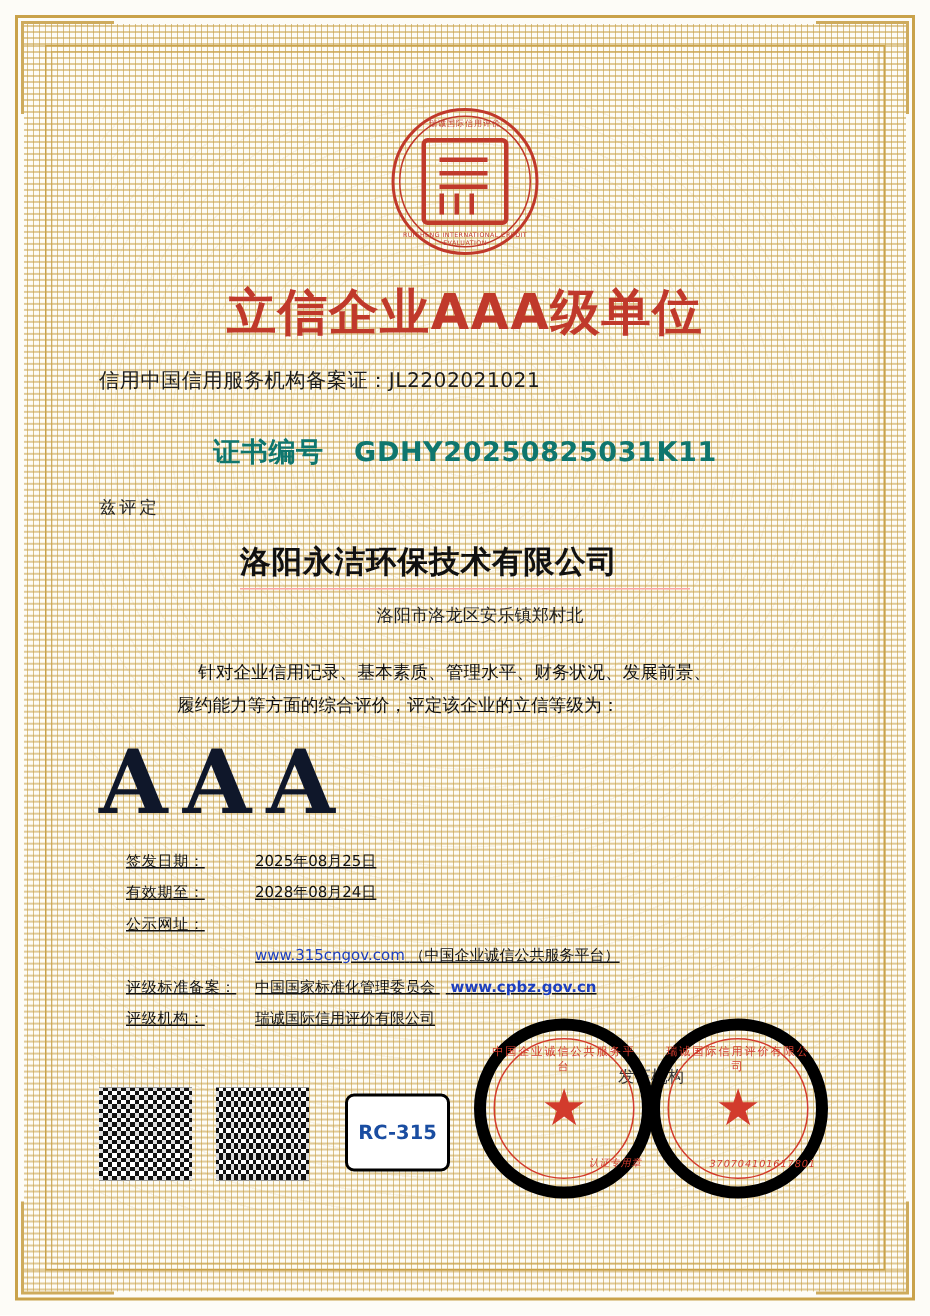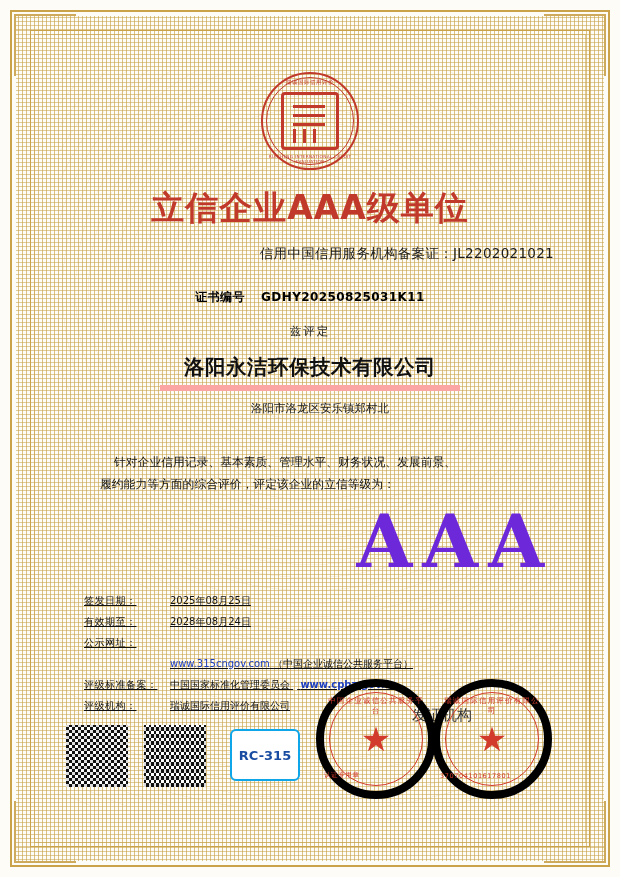--- a/index.html
+++ b/index.html
@@ -145,77 +145,76 @@
     margin-top: 16px;
     text-align: center;
     font-size: 33px;
     font-weight: bold;
     color: #c0392b;
     letter-spacing: 1px;
     font-family: "DejaVu Sans", sans-serif;
   }
   .subtitle {
     margin-top: 14px;
-    text-align: right;
+    text-align: left;
     font-size: 13.5px;
     color: #1b1b1b;
     letter-spacing: 0.3px;
-    margin-left: 48px;
   }
   .cert-no {
     margin-top: 26px;
     text-align: center;
-    font-size: 12px;
+    font-size: 18px;
     font-weight: bold;
-    color: #000000;
+    color: #0f766e;
     letter-spacing: 0.4px;
   }
   .hereby {
     margin-top: 18px;
-    text-align: center;
+    text-align: left;
     font-size: 11.5px;
     color: #222;
     letter-spacing: 2px;
   }
   .company {
     margin: 14px auto 0 auto;
     width: 300px;
-    text-align: center;
     font-size: 20.5px;
     font-weight: bold;
     color: #111;
     padding-bottom: 4px;
-    border-bottom: 6px solid #fca5a5;
+    border-bottom: 1px solid #fca5a5;
     letter-spacing: 0.5px;
   }
   .address {
     margin-top: 10px;
     text-align: center;
     font-size: 11.5px;
     color: #222;
     padding-left: 20px;
   }
   .statement {
-    margin: 36px auto 0 auto;
+    margin: 20px auto 0 auto;
     width: 420px;
     font-size: 11.8px;
     line-height: 1.85;
     color: #111;
     text-align: left;
+    padding-left: 36px;
   }
   .statement .line1 { text-indent: 14px; }
 
   
   .grade {
     margin-top: 10px;
-    text-align: right;
+    text-align: left;
     font-family: "DejaVu Serif", "Liberation Serif", serif;
-    font-size: 72px;
+    font-size: 59px;
     font-weight: bold;
-    color: #6d28d9;
+    color: #0f172a;
     letter-spacing: 10px;
     line-height: 1.0;
   }
   .grade-basis {
     margin-top: 2px;
     text-align: center;
     font-size: 8px;
     color: #444;
     letter-spacing: 0.2px;
   }
@@ -260,21 +259,21 @@
   .qr.q1 { left: 22px; bottom: 46px; }
   .qr.q2 { left: 100px; bottom: 46px;
     background-image:
       repeating-linear-gradient(90deg, #111 0 2px, #fff 2px 5px),
       repeating-linear-gradient(0deg, #111 0 4px, #fff 4px 7px);
   }
   .rc-badge {
     position: absolute;
     left: 186px; bottom: 52px;
     width: 66px; height: 48px;
-    border: 2px solid #0ea5e9;
+    border: 2px solid #000000;
     border-radius: 6px;
     color: #1a4da1;
     font-size: 13px;
     font-weight: bold;
     display: flex;
     align-items: center;
     justify-content: center;
     background: #fff;
   }
   .seal {
@@ -304,29 +303,30 @@
   .seal .top-text {
     position: absolute;
     top: 9px; left: 0; right: 0;
     text-align: center;
     font-size: 7.5px;
     letter-spacing: 1.2px;
   }
   .seal .bottom-text {
     position: absolute;
     bottom: 11px; left: 0; right: 0;
-    text-align: left;
+    text-align: right;
     font-size: 6.5px;
     letter-spacing: 0.6px;
+    font-style: italic;
   }
   .seal-note {
     position: absolute;
     left: 368px;
     bottom: 108px;
-    font-size: 15px;
+    font-size: 11px;
     color: #333;
   }
 </style>
 </head>
 <body>
 
 <div class="page">
 
   <div class="border-outer"></div>
   <div class="border-band"></div>

